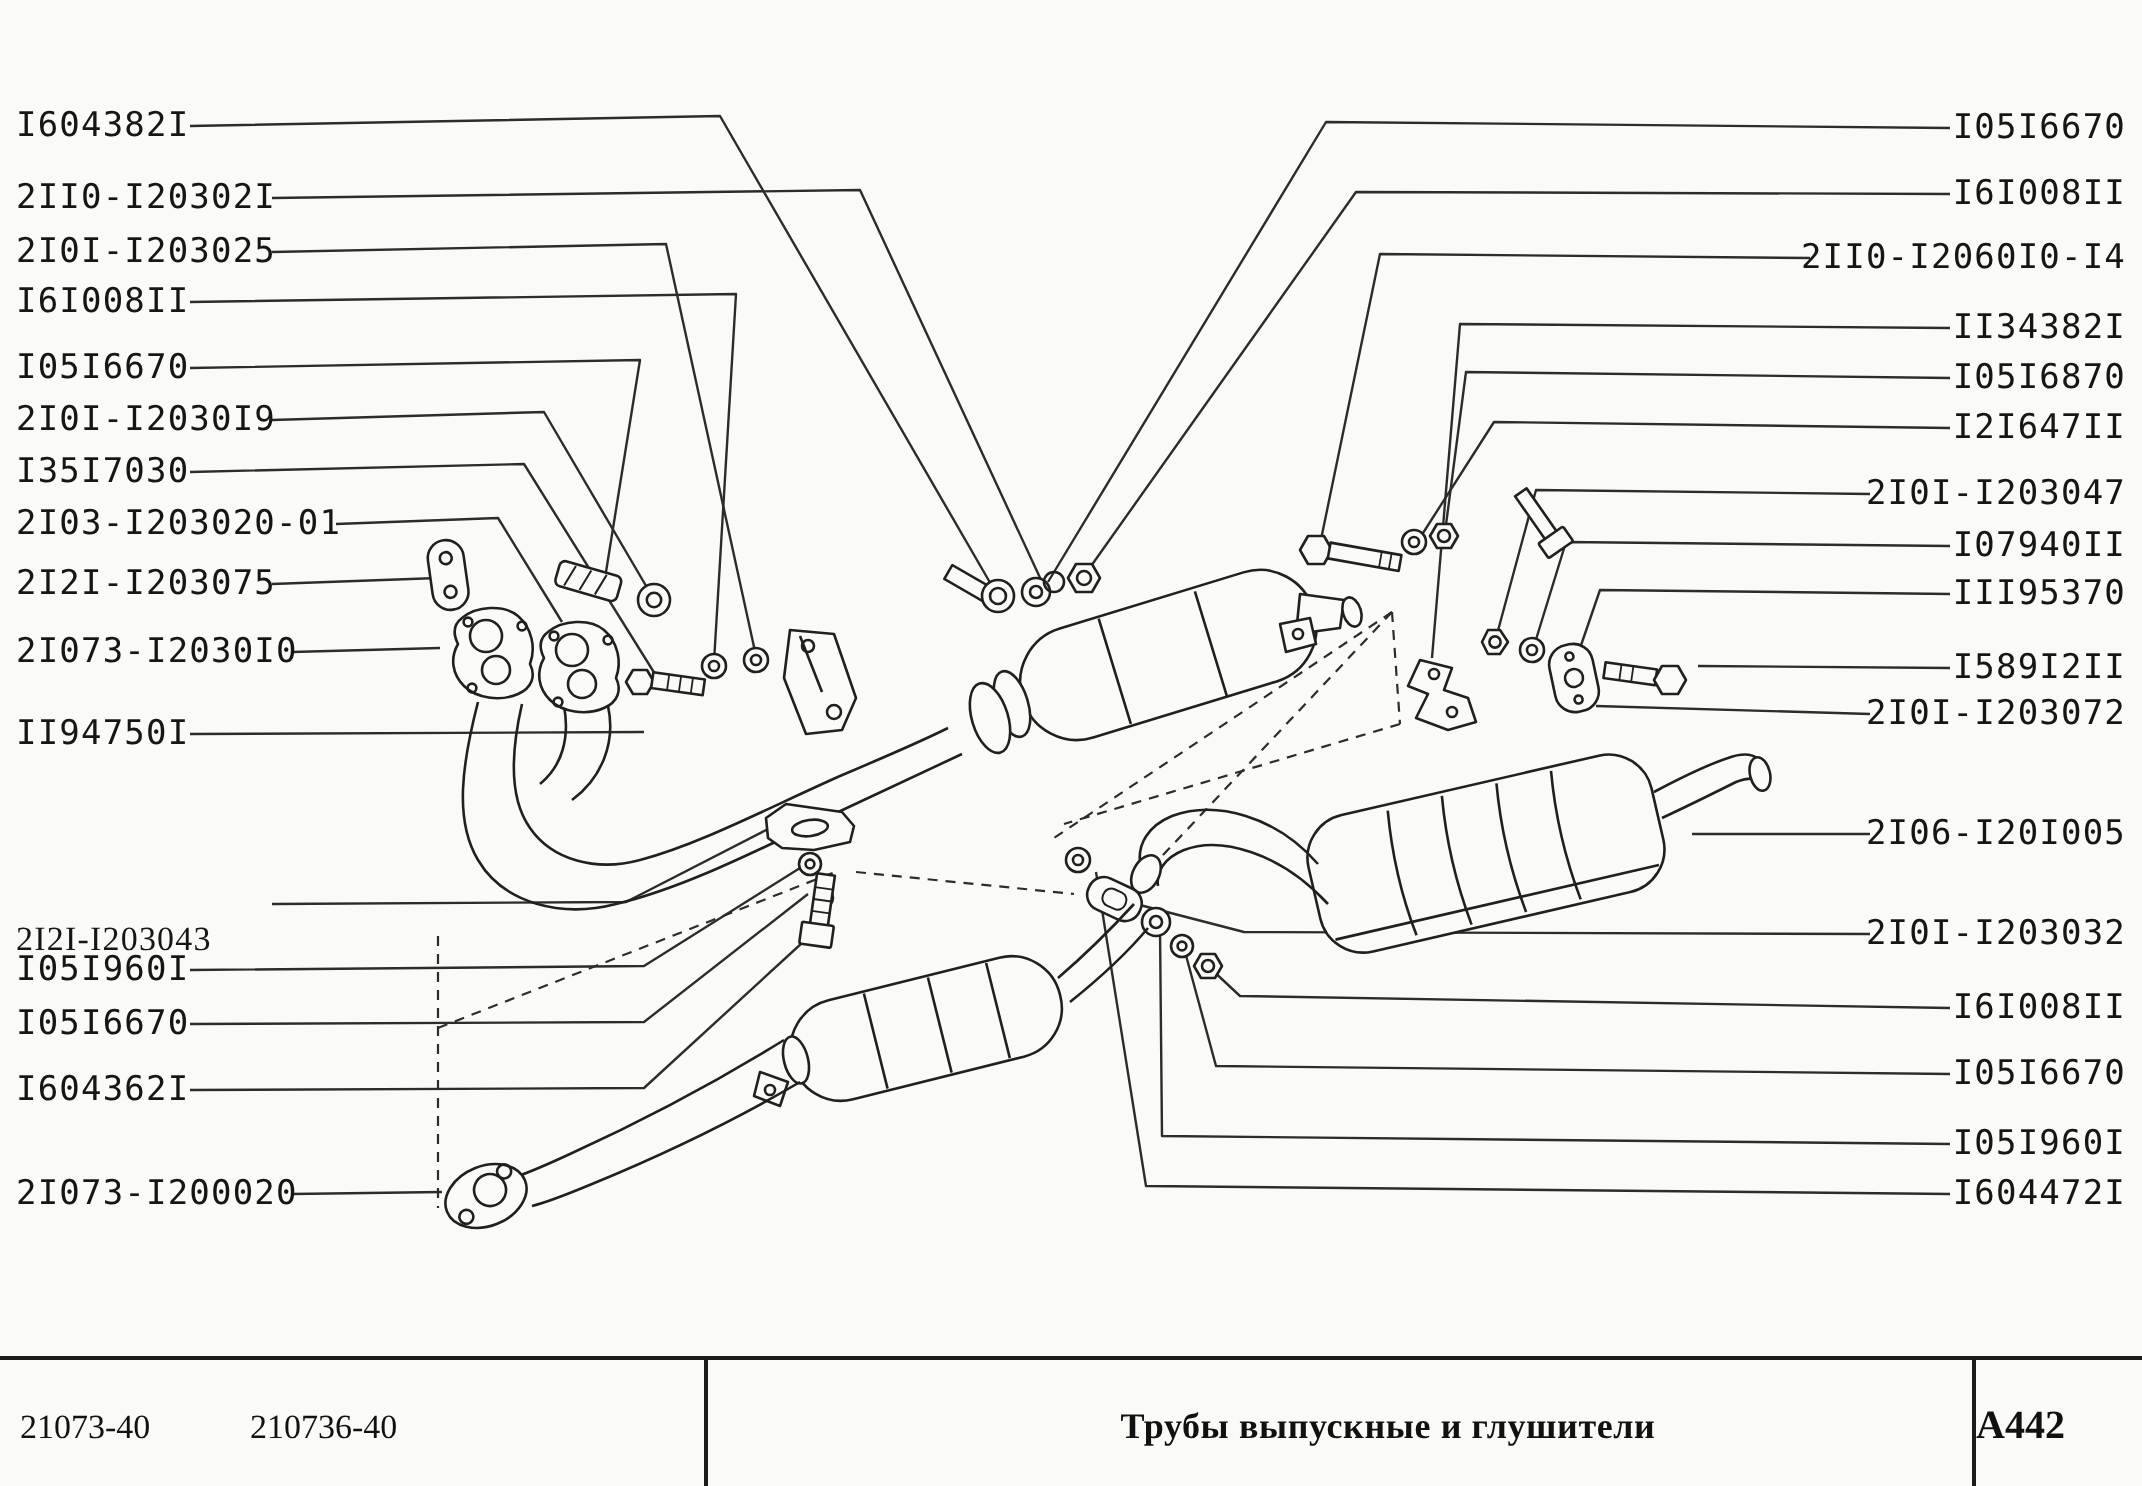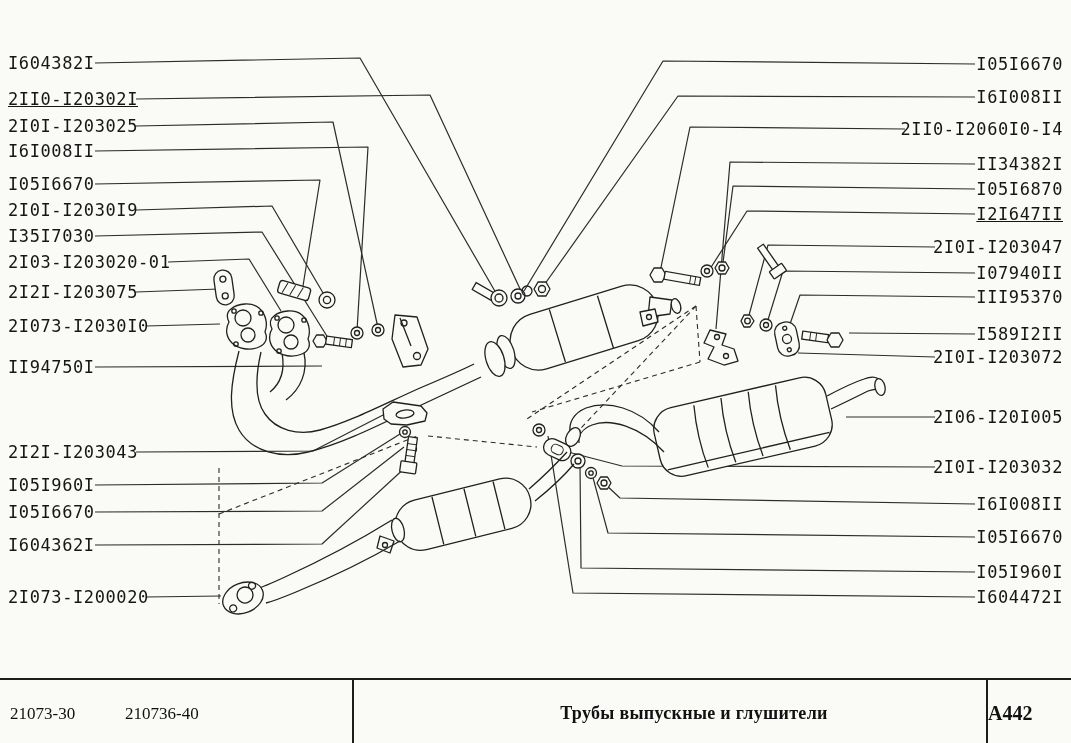--- a/index.html
+++ b/index.html
@@ -305,57 +305,57 @@
         <ellipse cx="243" cy="598" rx="21" ry="15"></ellipse>
         <circle cx="246" cy="596" r="8" fill="none"></circle>
         <circle cx="230" cy="604" r="3.5" fill="none"></circle>
         <circle cx="256" cy="590" r="3.5" fill="none"></circle>
       </g>
     </g>
   </svg>
 
   <div id="labels">
       <div class="plabel left" style="top: 53px; left: 8px;">I604382I</div>
-      <div class="plabel left" style="top: 89px; left: 8px; text-decoration: underline;">2II0-I20302I</div>
+      <div class="plabel left" style="top: 89px; left: 8px;">2II0-I20302I</div>
       <div class="plabel left" style="top: 116px; left: 8px;">2I0I-I203025</div>
       <div class="plabel left" style="top: 141px; left: 8px;">I6I008II</div>
       <div class="plabel left" style="top: 174px; left: 8px;">I05I6670</div>
       <div class="plabel left" style="top: 200px; left: 8px;">2I0I-I2030I9</div>
       <div class="plabel left" style="top: 226px; left: 8px;">I35I7030</div>
       <div class="plabel left" style="top: 252px; left: 8px;">2I03-I203020-01</div>
       <div class="plabel left" style="top: 282px; left: 8px;">2I2I-I203075</div>
       <div class="plabel left" style="top: 316px; left: 8px;">2I073-I2030I0</div>
       <div class="plabel left" style="top: 357px; left: 8px;">II94750I</div>
-      <div class="plabel left" style="top: 442px; left: 8px;">2I2I-I203043</div>
+      <div class="plabel left" style="top: 460px; left: 8px; font-family: Liberation Serif, serif;">2I2I-I203043</div>
       <div class="plabel left" style="top: 475px; left: 8px;">I05I960I</div>
       <div class="plabel left" style="top: 502px; left: 8px;">I05I6670</div>
       <div class="plabel left" style="top: 535px; left: 8px;">I604362I</div>
       <div class="plabel left" style="top: 587px; left: 8px;">2I073-I200020</div>
       <div class="plabel right" style="top: 54px; right: 8px;">I05I6670</div>
       <div class="plabel right" style="top: 87px; right: 8px;">I6I008II</div>
       <div class="plabel right" style="top: 119px; right: 8px;">2II0-I2060I0-I4</div>
       <div class="plabel right" style="top: 154px; right: 8px;">II34382I</div>
       <div class="plabel right" style="top: 179px; right: 8px;">I05I6870</div>
-      <div class="plabel right" style="top: 204px; right: 8px; text-decoration: underline;">I2I647II</div>
+      <div class="plabel right" style="top: 204px; right: 8px;">I2I647II</div>
       <div class="plabel right" style="top: 237px; right: 8px;">2I0I-I203047</div>
       <div class="plabel right" style="top: 263px; right: 8px;">I07940II</div>
       <div class="plabel right" style="top: 287px; right: 8px;">III95370</div>
       <div class="plabel right" style="top: 324px; right: 8px;">I589I2II</div>
       <div class="plabel right" style="top: 347px; right: 8px;">2I0I-I203072</div>
       <div class="plabel right" style="top: 407px; right: 8px;">2I06-I20I005</div>
       <div class="plabel right" style="top: 457px; right: 8px;">2I0I-I203032</div>
       <div class="plabel right" style="top: 494px; right: 8px;">I6I008II</div>
       <div class="plabel right" style="top: 527px; right: 8px;">I05I6670</div>
       <div class="plabel right" style="top: 562px; right: 8px;">I05I960I</div>
       <div class="plabel right" style="top: 587px; right: 8px;">I604472I</div>
     </div>
 
   <div class="footer">
     <div class="fcell fcell-left">
-      <span class="fcode fcode1">21073-30</span>
+      <span class="fcode fcode1">21073-40</span>
       <span class="fcode fcode2">210736-40</span>
     </div>
     <div class="fcell fcell-mid">
       <div class="ftitle">Трубы выпускные и глушители</div>
     </div>
     <div class="fcell fcell-right">
       <div class="fsheet">А442</div>
     </div>
   </div>
 </div>

